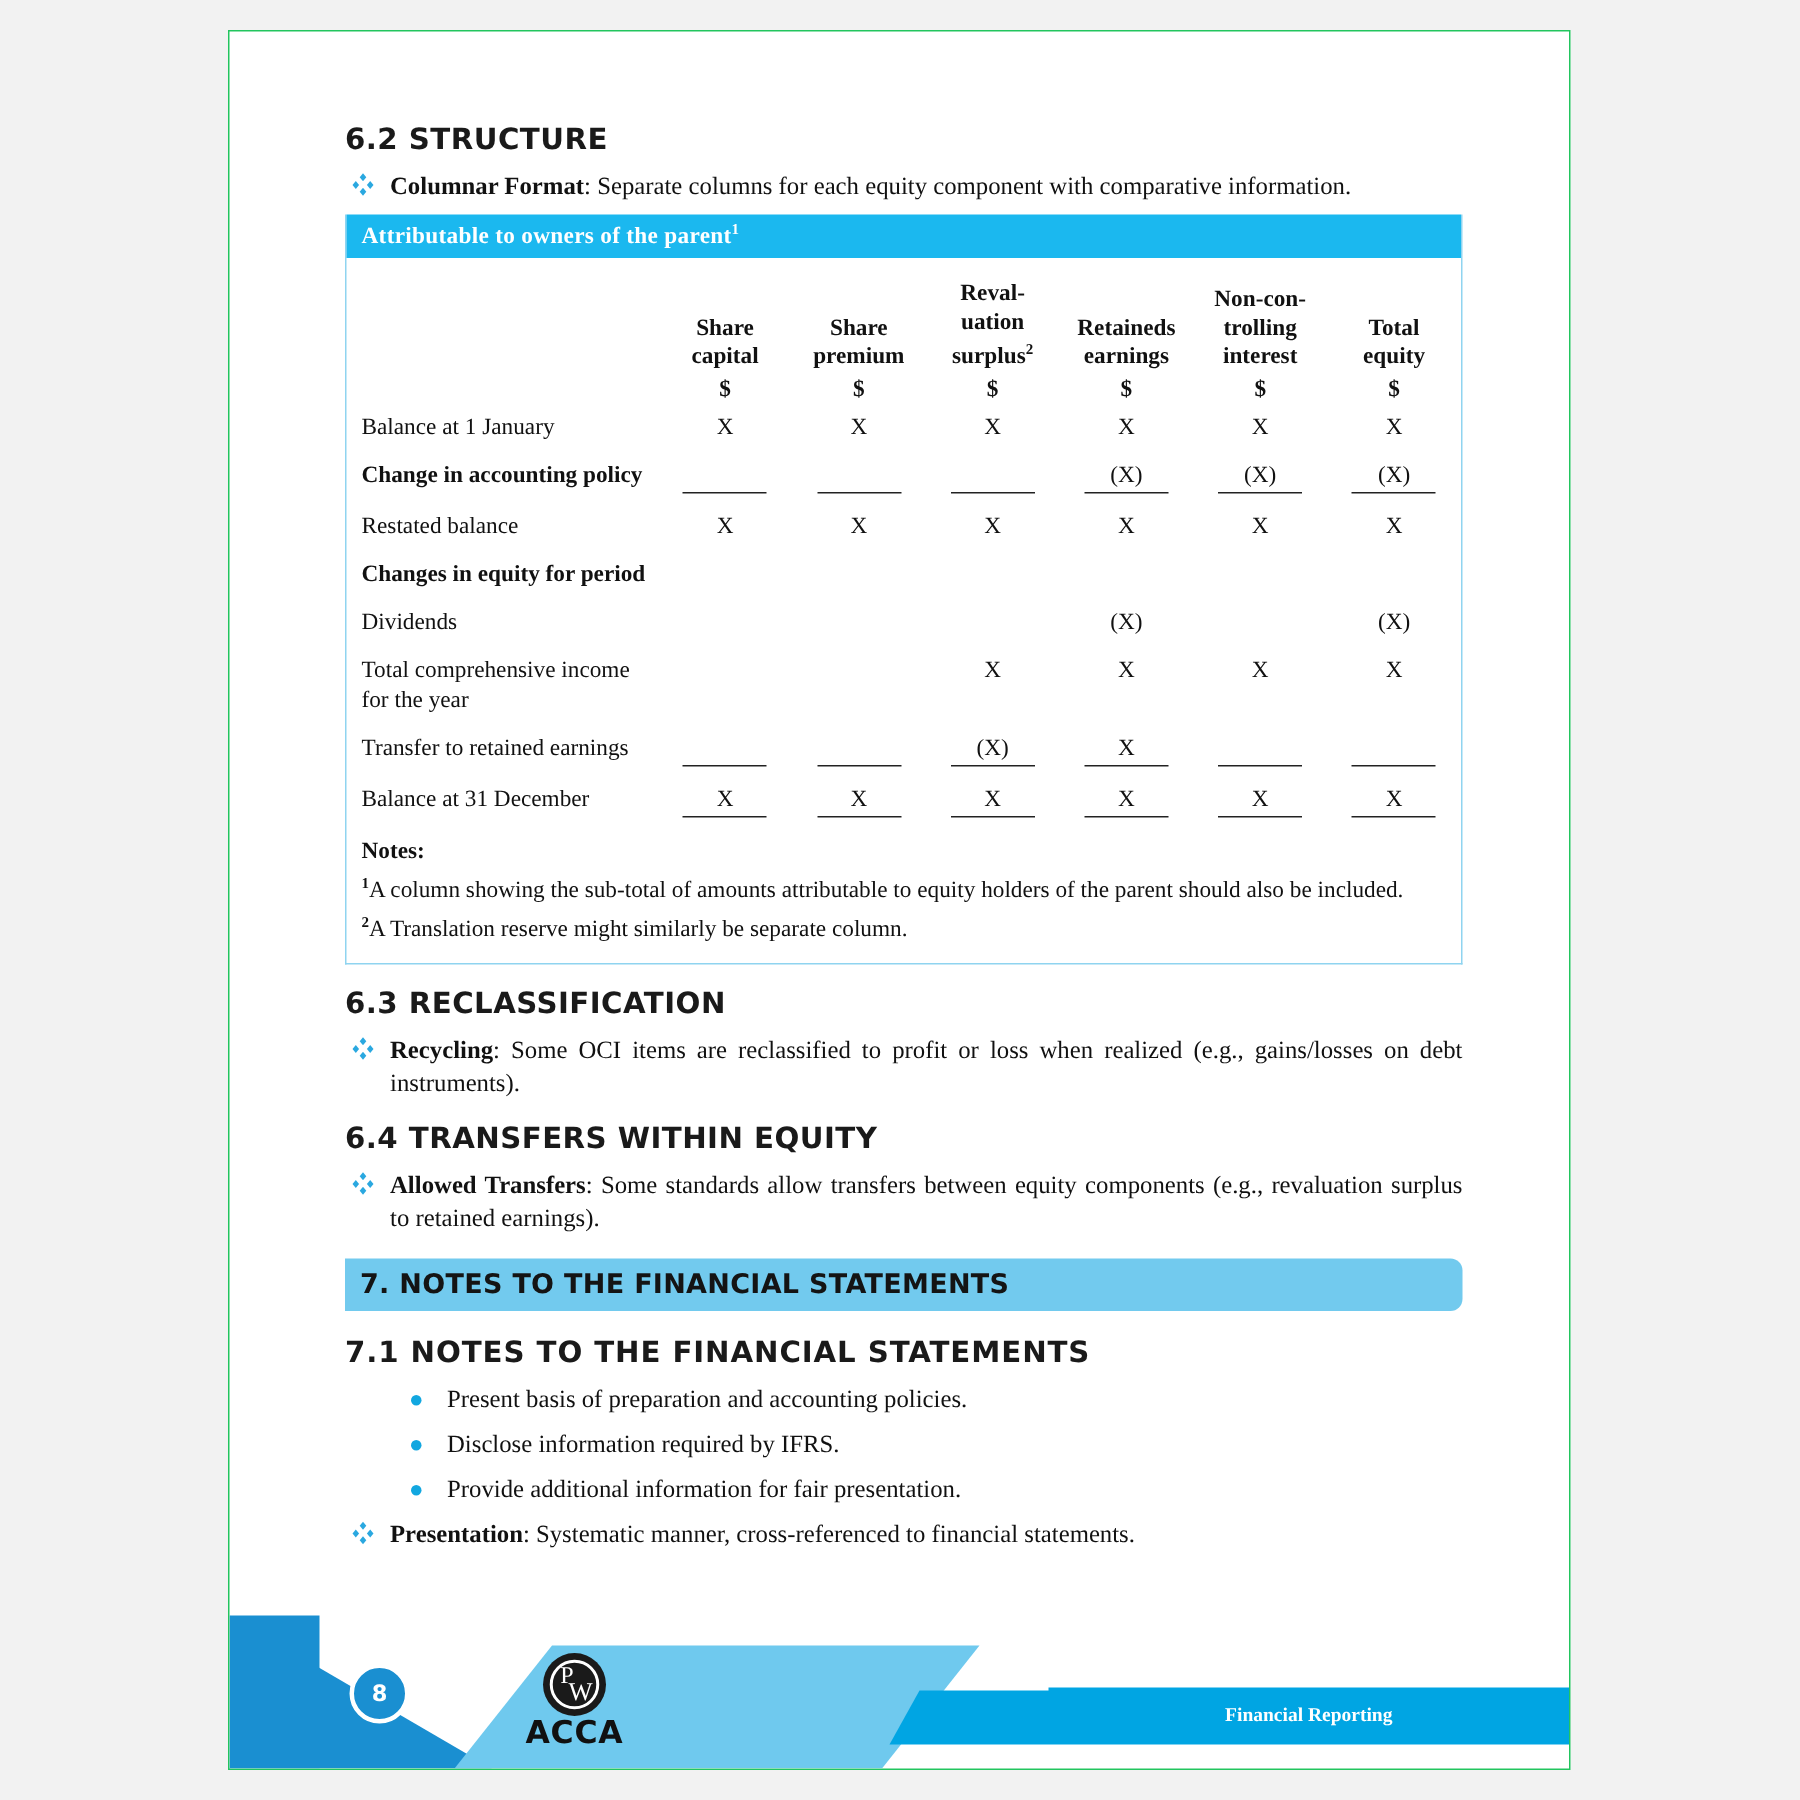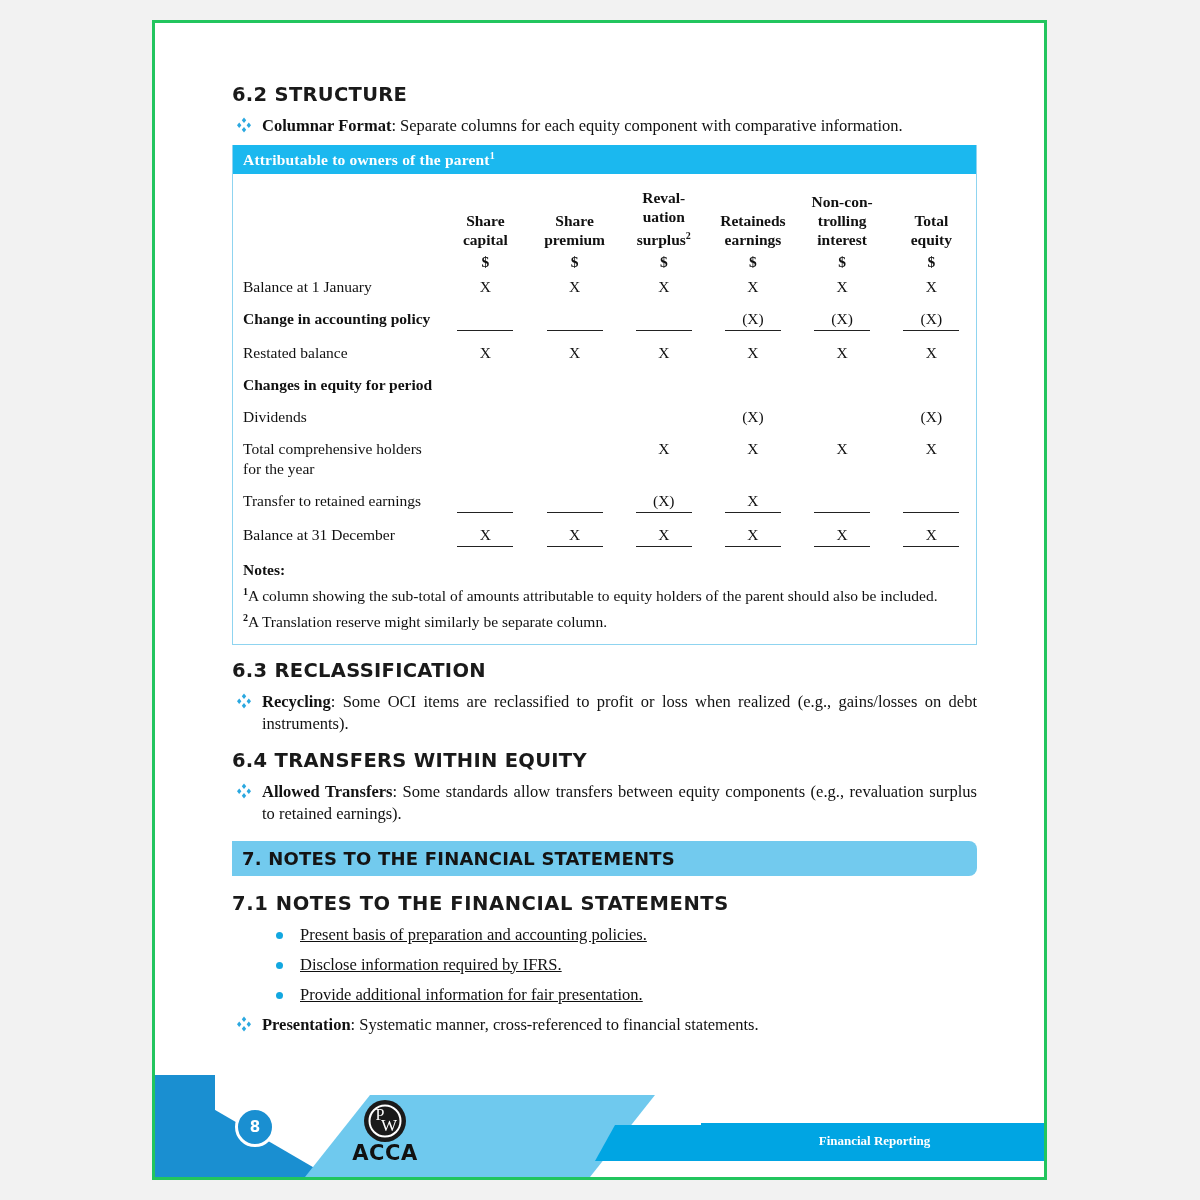--- a/index.html
+++ b/index.html
@@ -14,21 +14,21 @@
     overflow: hidden;
   }
 
   .page-sheet {
     position: absolute;
     left: 152px;
     top: 20px;
     width: 895px;
     height: 1160px;
     background: #ffffff;
-    border: 3px solid #22c55e;
+    border: 1px solid #22c55e;
     box-sizing: border-box;
     overflow: hidden;
   }
 
   .content {
     position: absolute;
     left: 77px;
     top: 60px;
     width: 745px;
   }
@@ -67,21 +67,20 @@
   .dmark svg { display: block; }
 
   
   .rbullet-row {
     position: relative;
     padding-left: 68px;
     margin-bottom: 8px;
     font-size: 16.5px;
     line-height: 22px;
     color: #111;
-    text-decoration: underline;
   }
   .rbullet-row .rmark {
     position: absolute;
     left: 44px;
     top: 8px;
     width: 7px;
     height: 7px;
     border-radius: 50%;
     background: #12a7e0;
   }
@@ -417,21 +416,21 @@
                 <span class="cellbox">(X)</span>
               </td>
               <td class="val">
                 <span class="cellbox">&nbsp;</span>
               </td>
               <td class="val">
                 <span class="cellbox">(X)</span>
               </td>
             </tr>
             <tr class="data-row">
-              <td class="lbl">Total comprehensive holders for the year</td>
+              <td class="lbl">Total comprehensive income for the year</td>
               <td class="val">
                 <span class="cellbox">&nbsp;</span>
               </td>
               <td class="val">
                 <span class="cellbox">&nbsp;</span>
               </td>
               <td class="val">
                 <span class="cellbox">X</span>
               </td>
               <td class="val">

